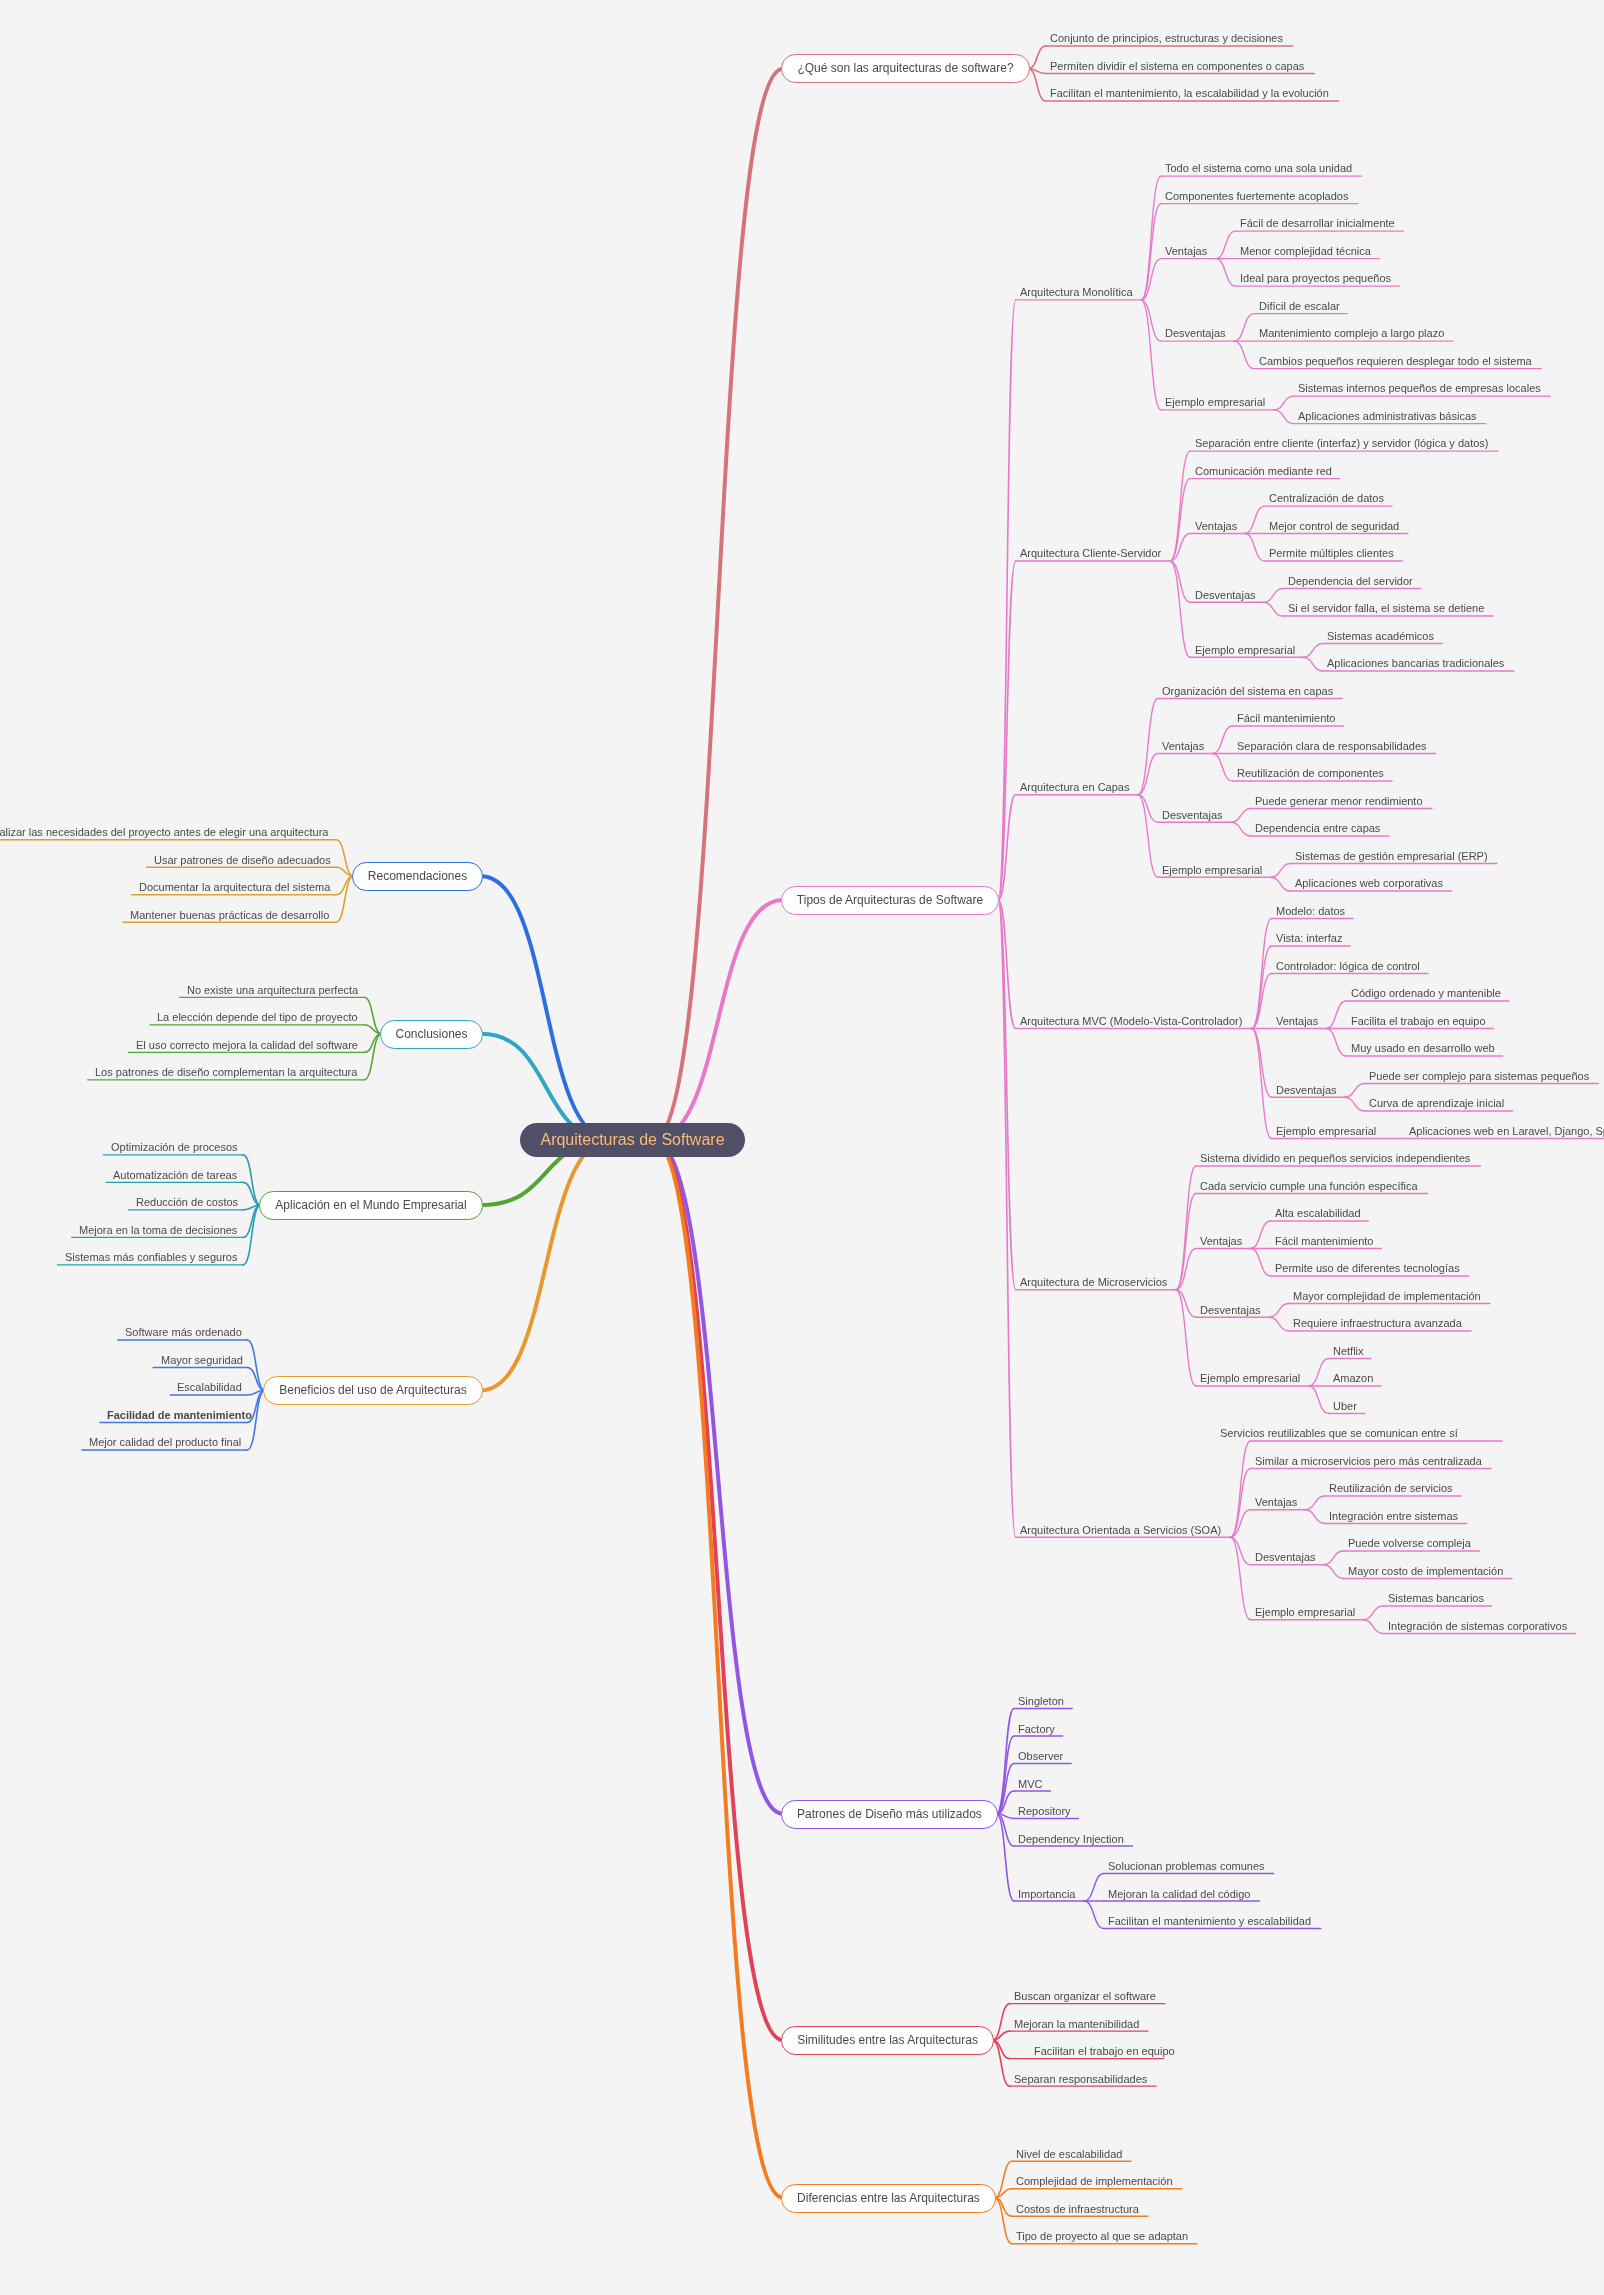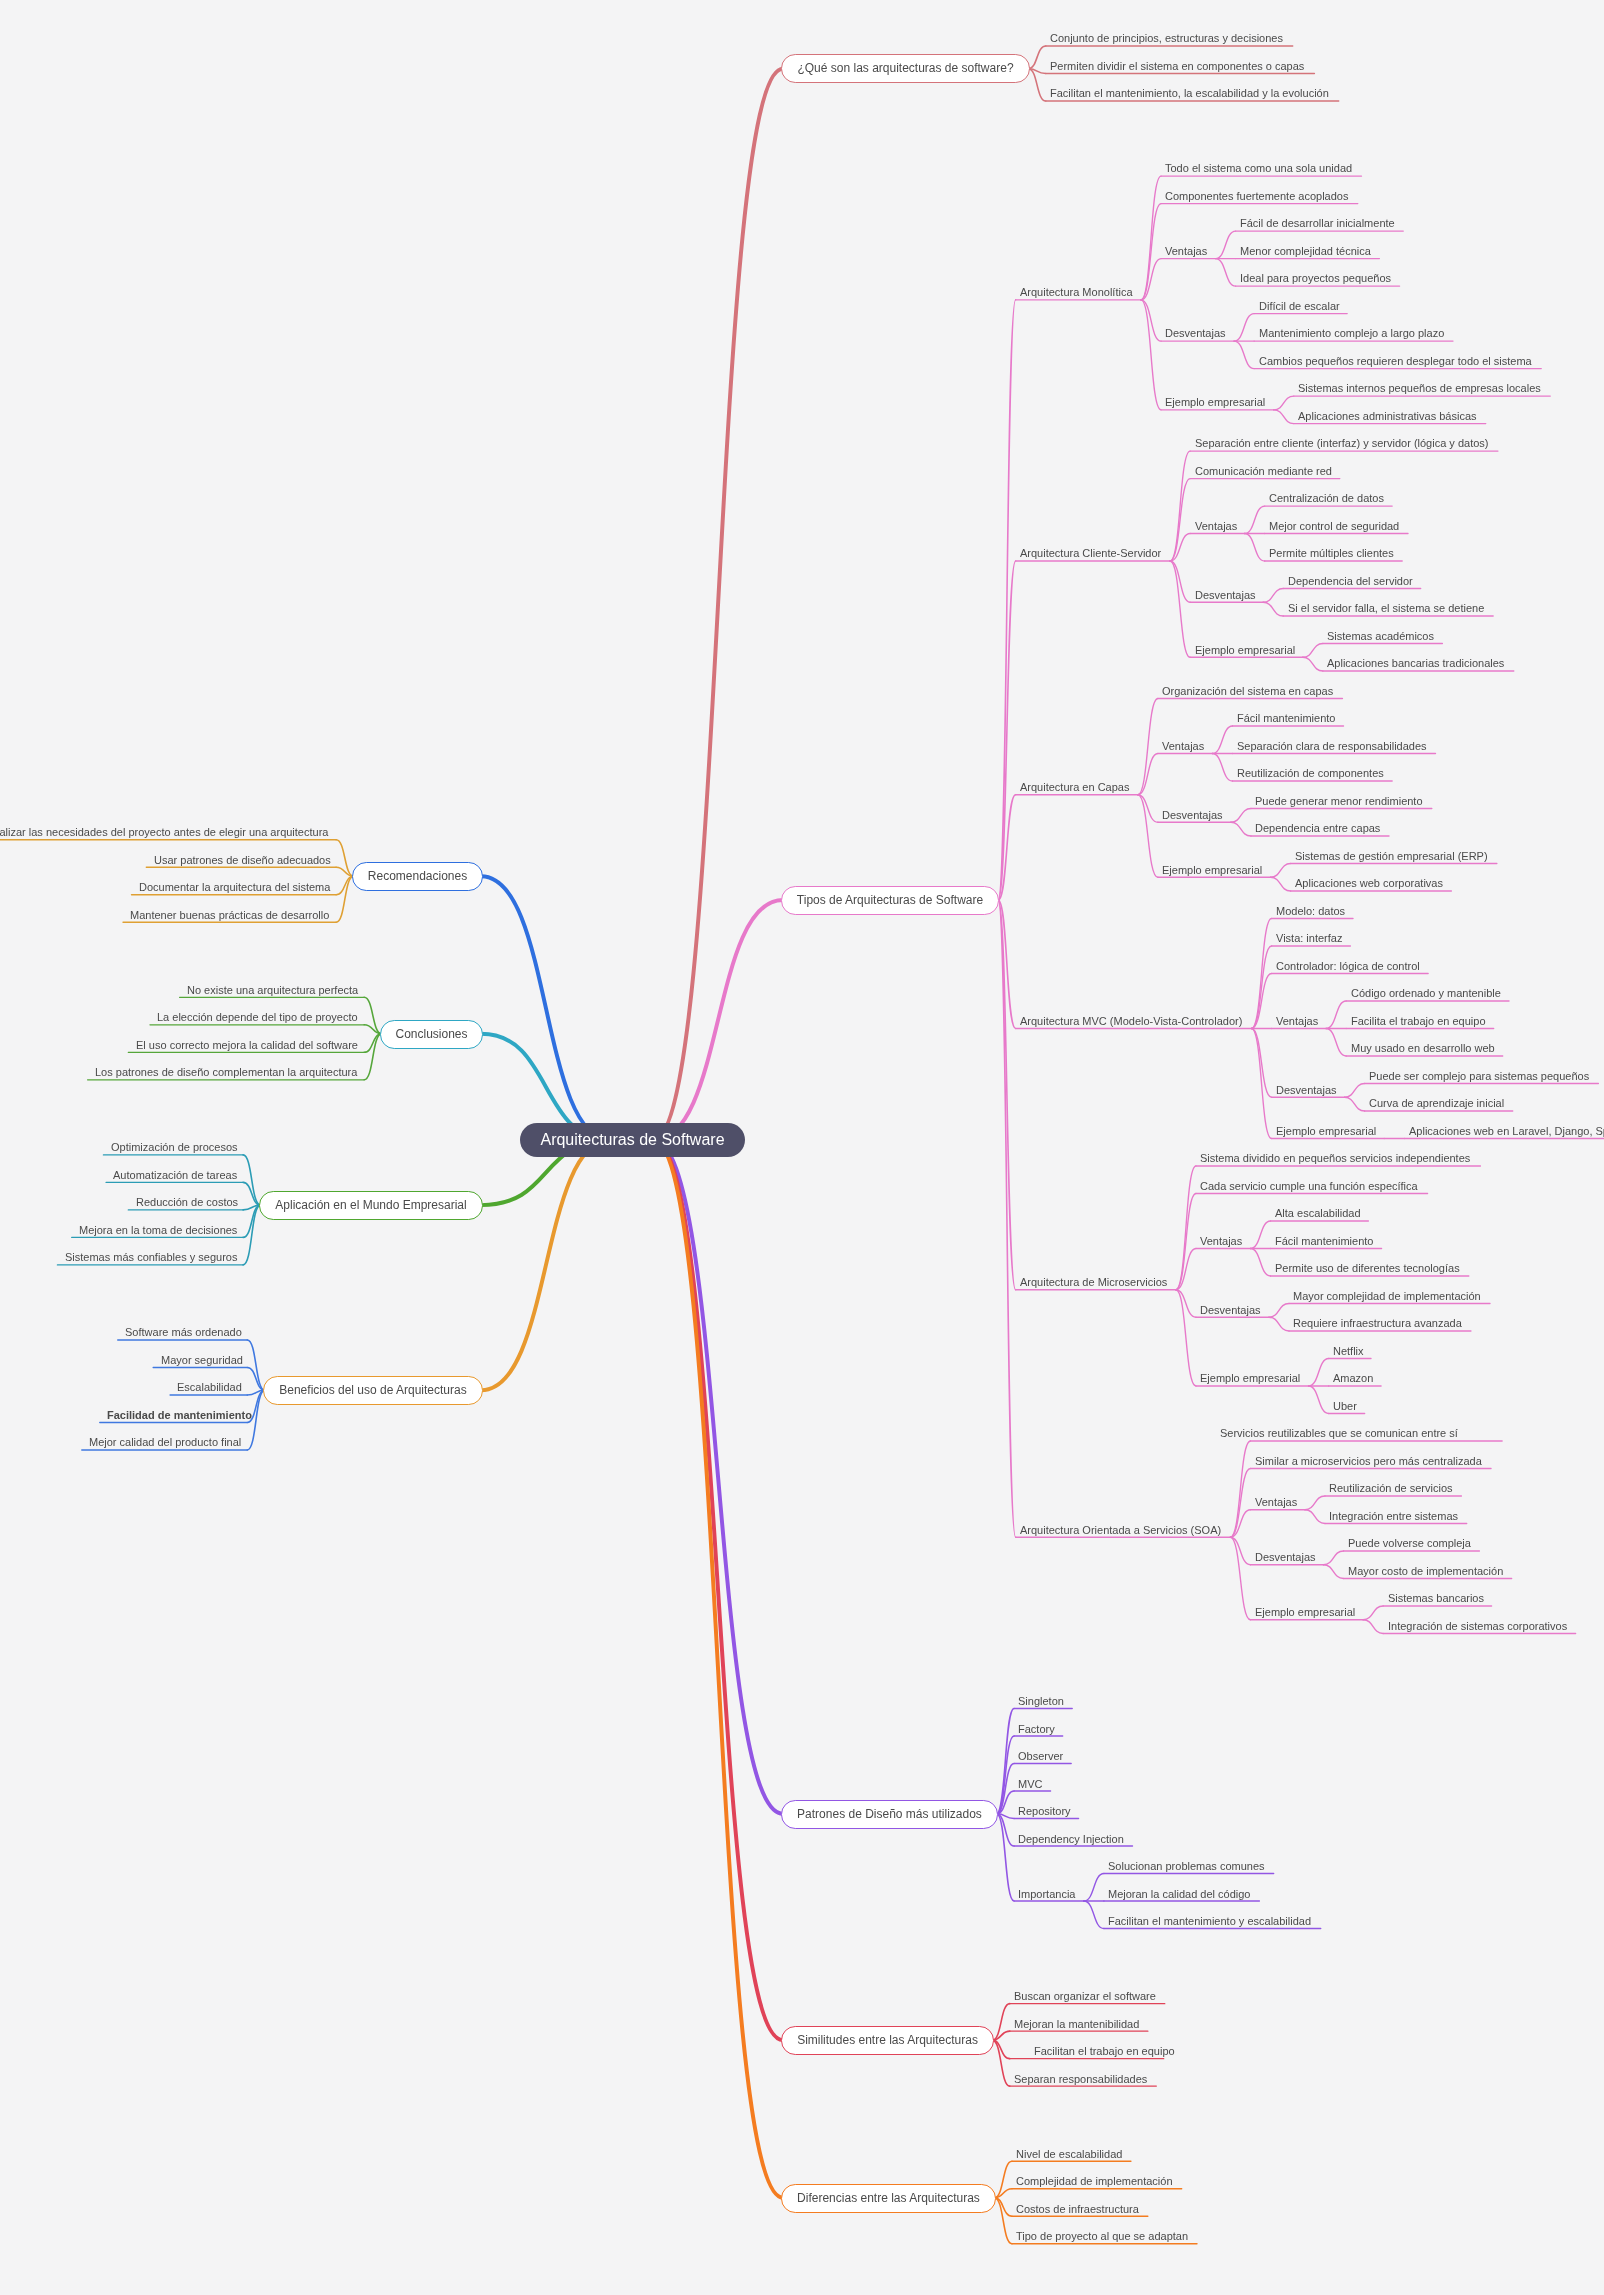--- a/index.html
+++ b/index.html
@@ -394,15 +394,15 @@
     <div class="tnode" style="left: 113px; top: 1167px;">Automatización de tareas</div>
     <div class="tnode" style="left: 136px; top: 1194px;">Reducción de costos</div>
     <div class="tnode" style="left: 79px; top: 1222px;">Mejora en la toma de decisiones</div>
     <div class="tnode" style="left: 65px; top: 1249px;">Sistemas más confiables y seguros</div>
     <div class="l1-pill" style="border-color: rgb(232, 153, 46); width: 220px; left: 263px; top: 1376px;">Beneficios del uso de Arquitecturas</div>
     <div class="tnode" style="left: 125px; top: 1324px;">Software más ordenado</div>
     <div class="tnode" style="left: 161px; top: 1352px;">Mayor seguridad</div>
     <div class="tnode" style="left: 177px; top: 1379px;">Escalabilidad</div>
     <div class="tnode" style="left: 107px; top: 1407px; font-weight: bold;">Facilidad de mantenimiento</div>
     <div class="tnode" style="left: 89px; top: 1434px;">Mejor calidad del producto final</div>
-    <div class="root-pill" style="background: rgb(79, 79, 104); color: #ffffff; width: 225px; left: 520px; top: 1123px;">Arquitecturas de Software</div>
+    <div class="root-pill" style="background: rgb(79, 79, 104); color: #fdba74; width: 225px; left: 520px; top: 1123px;">Arquitecturas de Software</div>
   </div>
 
 
 </body></html>

